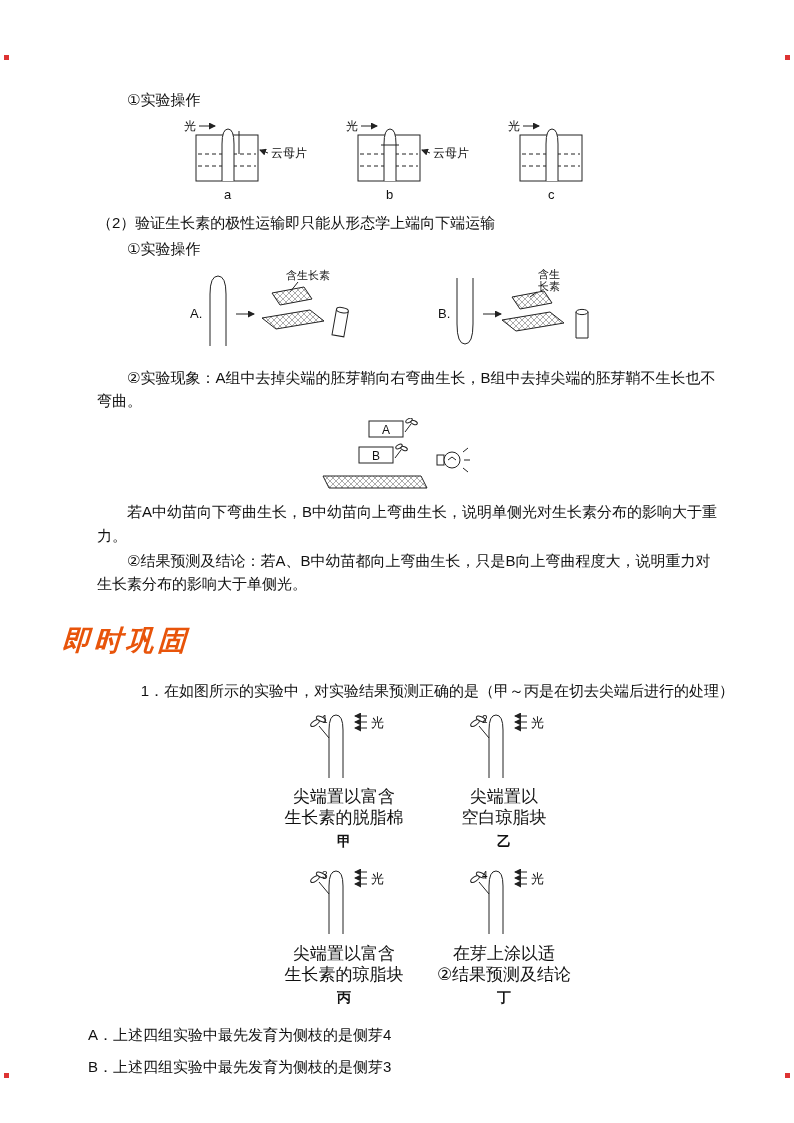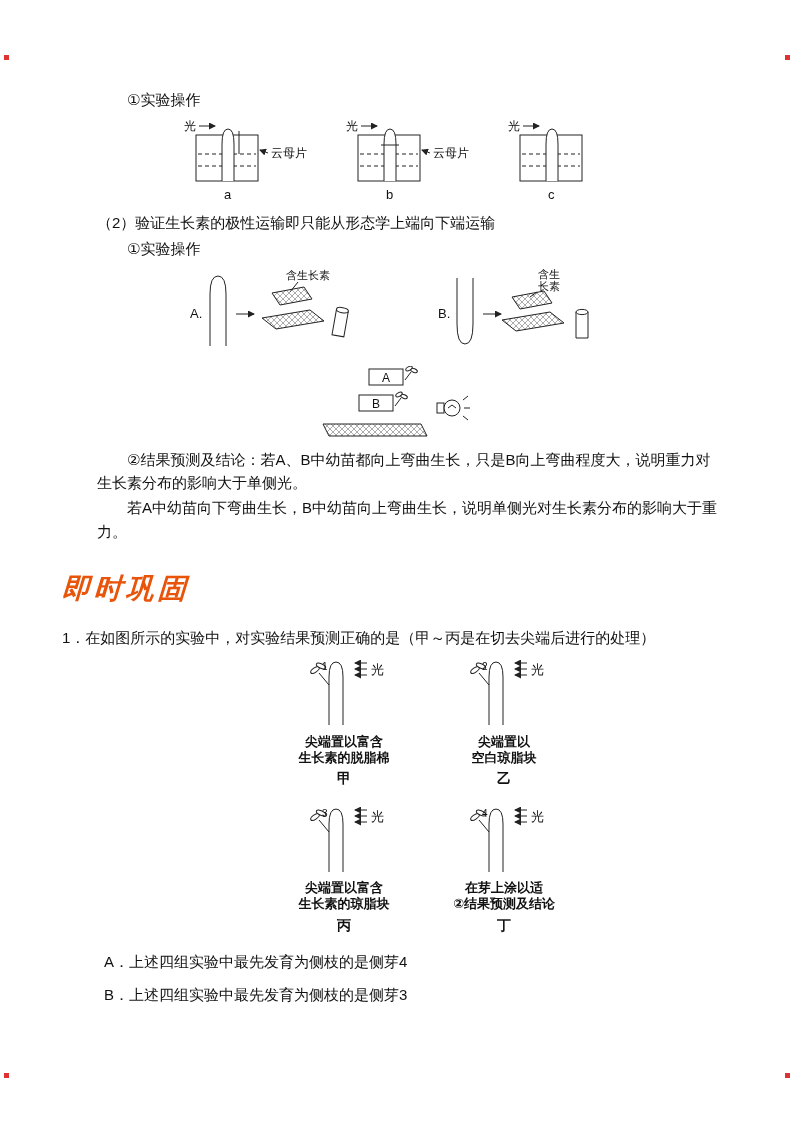--- a/index.html
+++ b/index.html
@@ -10,30 +10,30 @@
     padding:86px 60px 30px 62px;line-height:1.55;
   }
   p{margin:2px 12px;}
   .notes{margin-left:23px;}
   .lvl2{text-indent:2em;}
   .diagram{display:flex;justify-content:center;margin:6px 0;}
   .section-header{
     display:inline-block;color:#e8540a;font-weight:bold;font-style:italic;
     font-size:28px;letter-spacing:4px;margin:22px 0 10px 0;transform:skewX(-3deg);
   }
-  .question{margin:6px 0 4px 0;}
+  .question{margin:6px 0 4px 0;text-align:right;}
   .figure-grid{
     width:310px;margin:4px auto 6px auto;transform:translateX(26px);
     display:grid;grid-template-columns:150px 150px;column-gap:10px;row-gap:10px;
   }
   .figure-cell{text-align:center;}
-  .figure-caption{font-weight:bold;font-size:13px;line-height:1.25;}
+  .figure-caption{font-weight:normal;font-size:17px;line-height:1.25;}
   .figure-label{font-weight:bold;font-size:14px;margin-top:2px;}
   .options{margin-left:26px;margin-top:14px;}
-  .options p{margin:9px 16px;}
+  .options p{margin:9px 0;}
   svg text{font-family:"Liberation Sans","DejaVu Sans",sans-serif;fill:#111;}
   .ln{stroke:#222;stroke-width:1;fill:none;}
   .wf{fill:#fff;stroke:#222;stroke-width:1;}
   .hf{fill:url(#xh);stroke:#222;stroke-width:1;}
   .dash{stroke-dasharray:4 3;}
   .t10{font-size:10px;}.t11{font-size:11px;}.t12{font-size:12px;}.t13{font-size:13px;}
   .corner-mark{position:absolute;width:5px;height:5px;background:#d33;}
 </style>
 </head>
 <body>
@@ -132,20 +132,21 @@
           <polygon points="74,31 106,25 114,37 82,43" class="hf"></polygon>
           <polygon points="64,54 112,46 126,57 78,65" class="hf"></polygon>
           <g>
             <path d="M138,46 L138,72 L150,72 L150,46" class="wf"></path>
             <ellipse cx="144" cy="46" rx="6" ry="2.6" class="wf"></ellipse>
           </g>
         </g>
       </svg>
     </div>
 
+    <p class="lvl2">②实验现象：A组中去掉尖端的胚芽鞘向右弯曲生长，B组中去掉尖端的胚芽鞘不生长也不弯曲。</p>
 
 
     <div class="diagram">
       <svg width="250" height="76">
         <rect x="84" y="3" width="34" height="16" class="ln"></rect>
         <text x="97" y="16" class="t12">A</text>
         <g>
           <path d="M120,14 L126,6" class="ln"></path>
           <ellipse cx="129" cy="4.5" rx="3.5" ry="1.8" transform="rotate(22 129 4.5)" class="wf"></ellipse>
           <ellipse cx="124" cy="2.5" rx="3.5" ry="1.8" transform="rotate(-28 124 2.5)" class="wf"></ellipse>
@@ -160,22 +161,22 @@
         <g>
           <rect x="152" y="37" width="7" height="10" class="wf"></rect>
           <circle cx="167" cy="42" r="8" class="wf"></circle>
           <path d="M163,42 L167,39 L171,42" class="ln"></path>
           <path d="M178,34 L183,30 M179,42 L185,42 M178,50 L183,54" class="ln"></path>
         </g>
         <polygon points="38,58 136,58 142,70 44,70" class="hf"></polygon>
       </svg>
     </div>
 
+    <p class="lvl2">若A中幼苗向下弯曲生长，B中幼苗向上弯曲生长，说明单侧光对生长素分布的影响大于重力。</p>
     <p class="lvl2">②结果预测及结论：若A、B中幼苗都向上弯曲生长，只是B向上弯曲程度大，说明重力对生长素分布的影响大于单侧光。</p>
-    <p class="lvl2">若A中幼苗向下弯曲生长，B中幼苗向上弯曲生长，说明单侧光对生长素分布的影响大于重力。</p>
   </div>
 
   <div>
     <span class="section-header">即时巩固</span>
 
     <p class="question">1．在如图所示的实验中，对实验结果预测正确的是（甲～丙是在切去尖端后进行的处理）</p>
 
     <div class="figure-grid">
 
       <div class="figure-cell">

